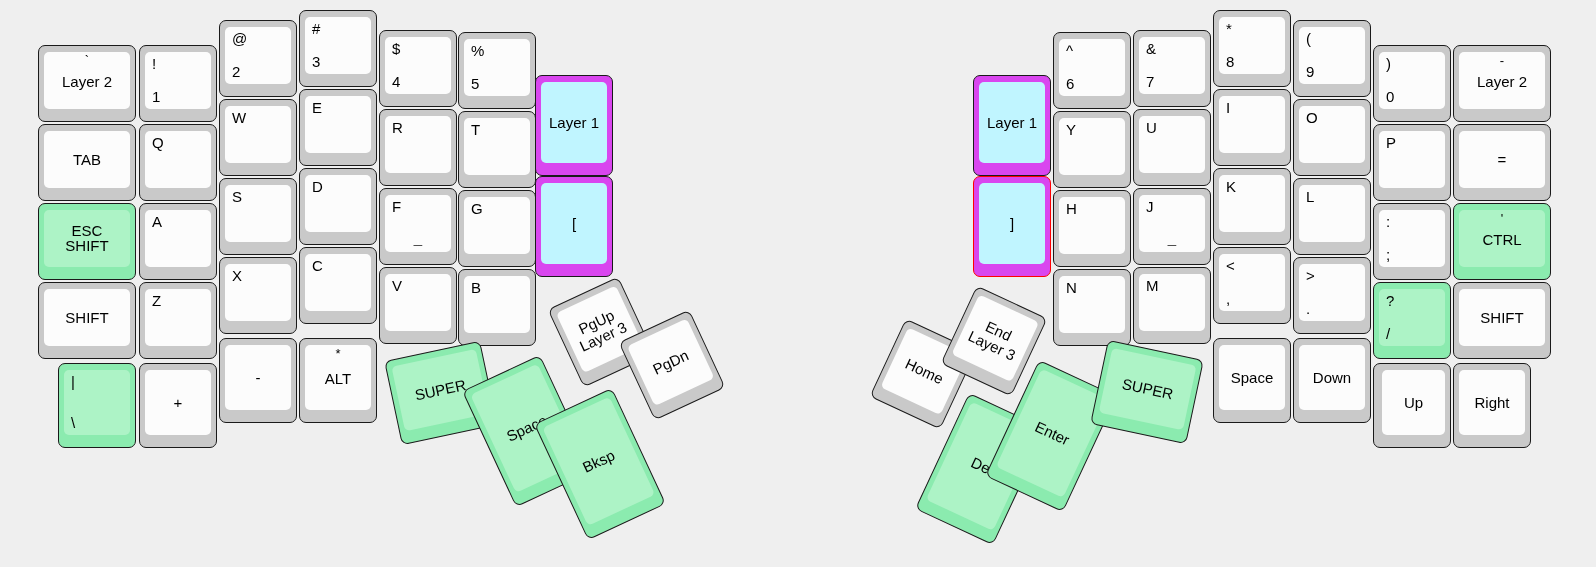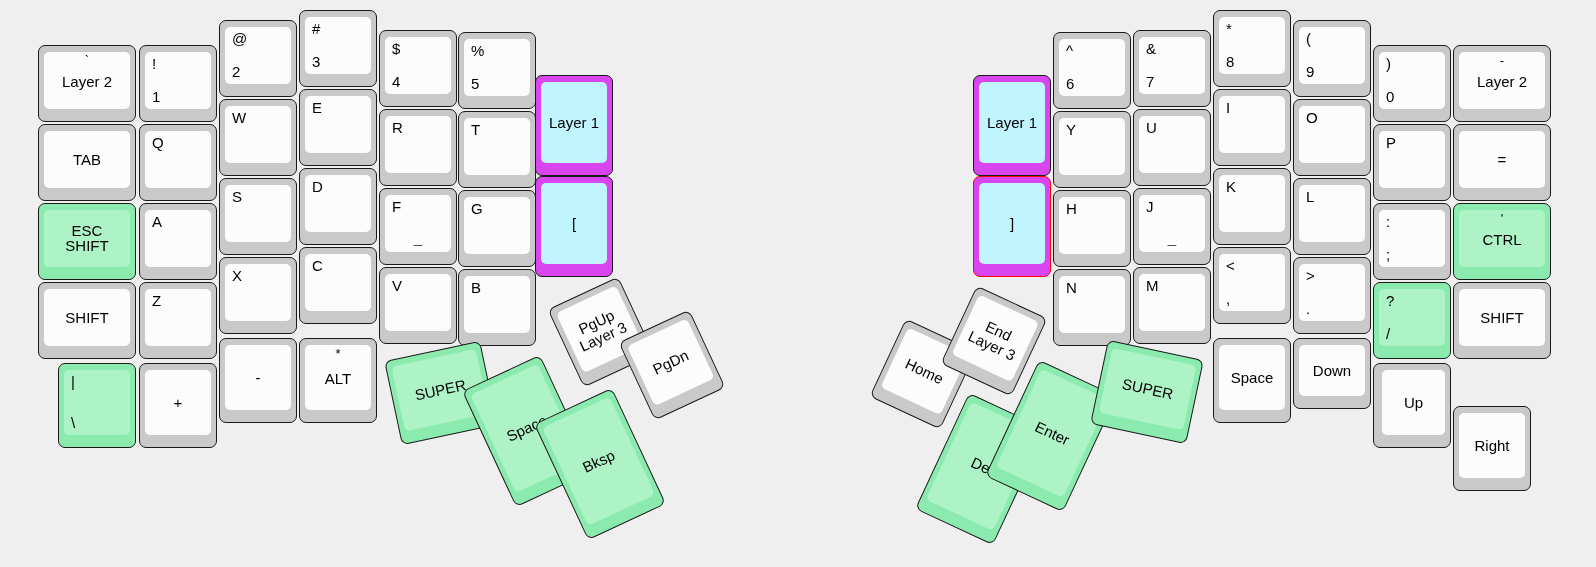--- a/index.html
+++ b/index.html
@@ -364,21 +364,21 @@
         <div class="cap">
           <div class="lg ul">L</div>
         </div>
       </div>
       <div class="key k-grey" style="left: 1293px; top: 257px; width: 78px; height: 77px;">
         <div class="cap">
           <div class="lg tl">&gt;</div>
           <div class="lg bl">.</div>
         </div>
       </div>
-      <div class="key k-grey" style="left: 1293px; top: 338px; width: 78px; height: 71px;">
+      <div class="key k-grey" style="left: 1293px; top: 338px; width: 78px; height: 85px;">
         <div class="cap">
           <div class="lg ctr">Down</div>
         </div>
       </div>
       <div class="key k-grey" style="left: 1373px; top: 45px; width: 78px; height: 77px;">
         <div class="cap">
           <div class="lg tl">)</div>
           <div class="lg bl">0</div>
         </div>
       </div>
@@ -419,21 +419,21 @@
         <div class="cap">
           <div class="lg tc">'</div>
           <div class="lg ctr-low">CTRL</div>
         </div>
       </div>
       <div class="key k-grey" style="left: 1453px; top: 282px; width: 98px; height: 77px;">
         <div class="cap">
           <div class="lg ctr">SHIFT</div>
         </div>
       </div>
-      <div class="key k-grey" style="left: 1453px; top: 363px; width: 78px; height: 85px; margin-top: 43px;">
+      <div class="key k-grey" style="left: 1453px; top: 363px; width: 78px; height: 85px;">
         <div class="cap">
           <div class="lg ctr">Right</div>
         </div>
       </div>
       <div class="key k-grey" style="left: 884px; top: 331px; width: 78px; height: 86px; transform: rotate(25deg);">
         <div class="cap">
           <div class="lg ctr">Home</div>
         </div>
       </div>
       <div class="key k-grey" style="left: 955px; top: 298px; width: 78px; height: 86px; transform: rotate(25deg);">

